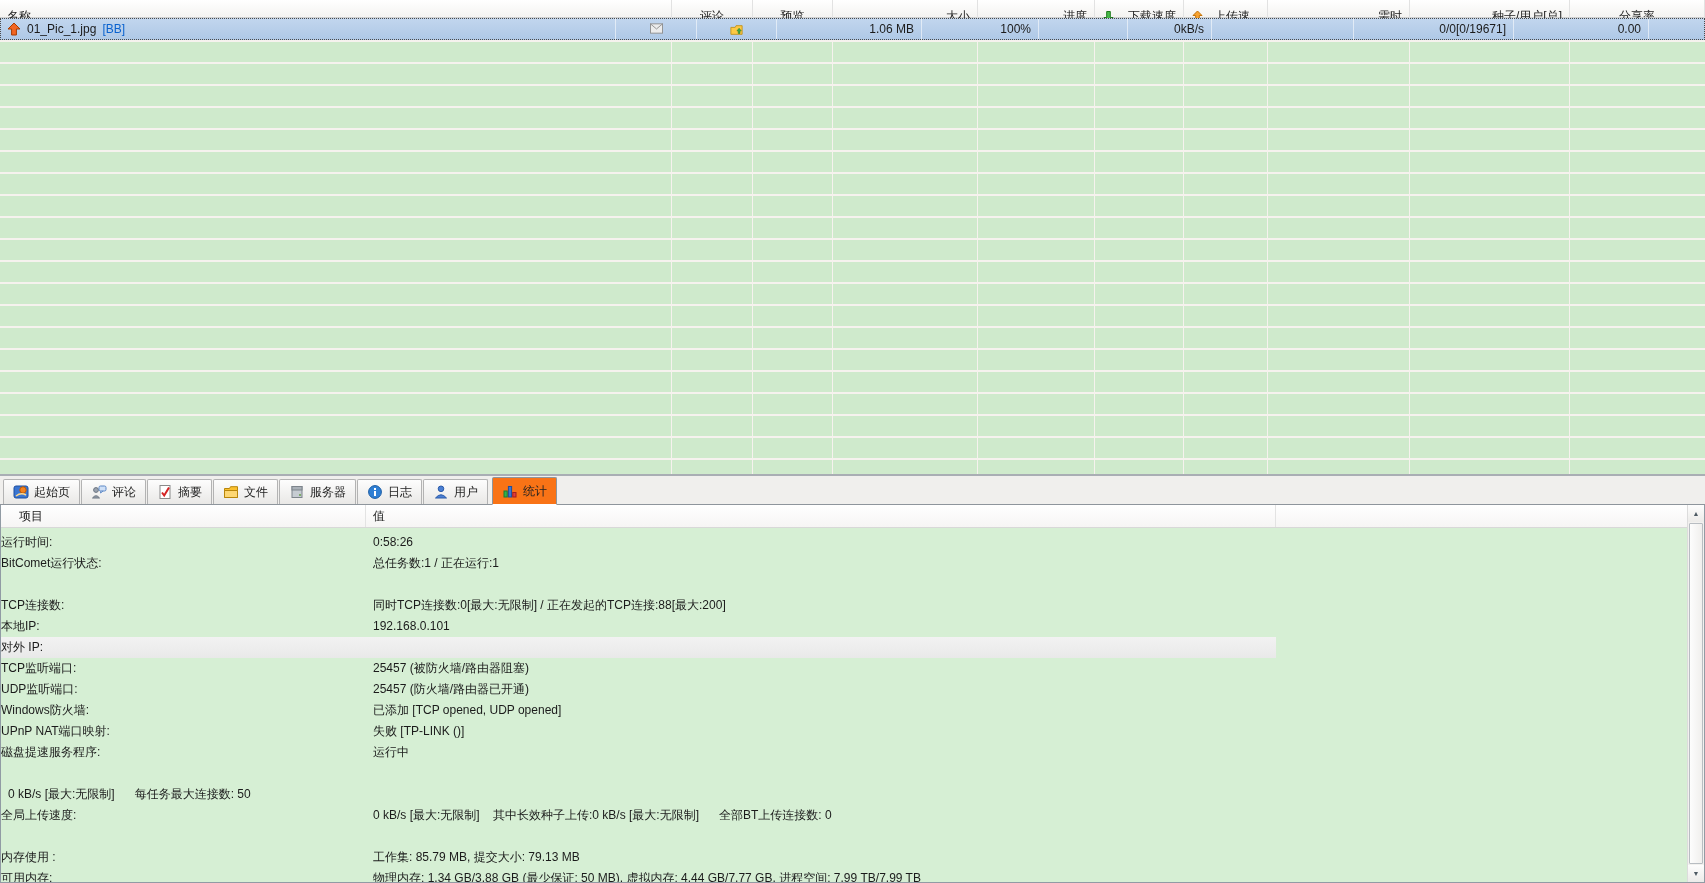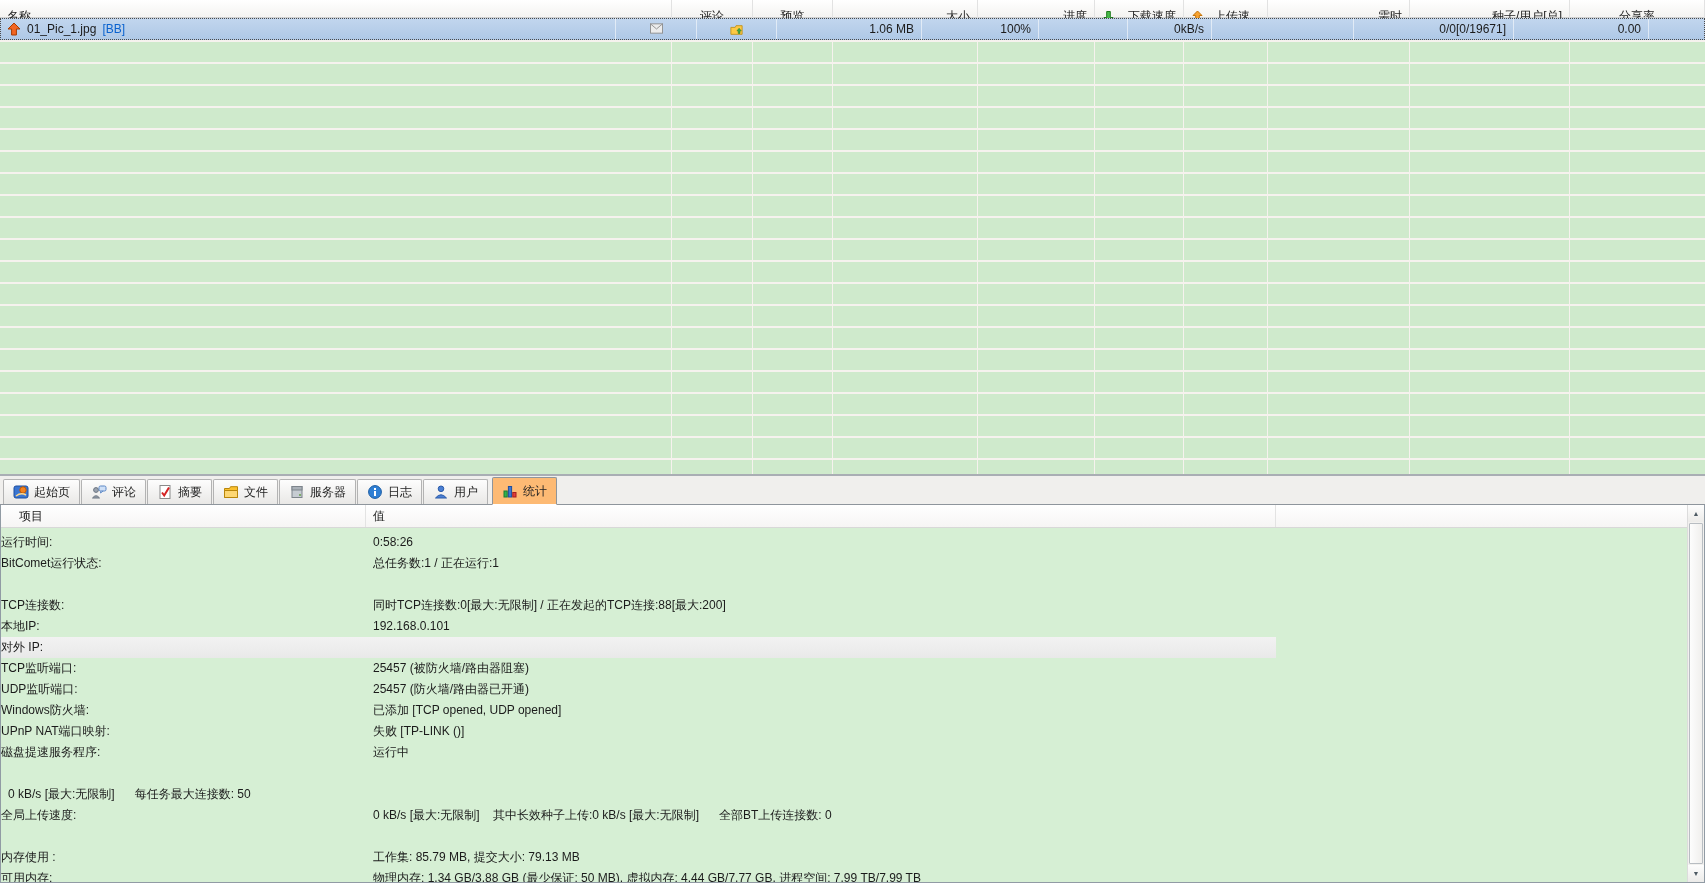--- a/index.html
+++ b/index.html
@@ -30,21 +30,21 @@
   #green-area{position:absolute;left:0;top:40px;width:1705px;height:434px;
        background:repeating-linear-gradient(to bottom,#f6f2ee 0 2px,#cfeacc 2px 22px);
        border-bottom:2px solid #a9aeb4;box-sizing:content-box;}
   .vline{position:absolute;top:0;bottom:0;width:1px;background:#f6f2ee;}
   
   #tabbar{position:absolute;left:0;top:476px;width:1705px;height:29px;background:#f0efed;
        border-bottom:1px solid #8e959c;box-sizing:border-box;display:flex;align-items:flex-end;padding-left:3px;}
   .tab{display:flex;align-items:center;gap:5px;height:25px;padding:0 9px;margin-right:1px;
        background:linear-gradient(#fdfdfd,#e9e8e6);border:1px solid #b3b3b3;border-bottom:none;
        border-radius:2px 2px 0 0;box-sizing:border-box;color:#222;cursor:default;}
-  .tab.selected{background:#fdba74;border:1px solid #8e959c;border-bottom:1px solid #fff;
+  .tab.selected{background:#f97316;border:1px solid #8e959c;border-bottom:1px solid #fff;
        height:28px;margin-bottom:-1px;margin-left:3px;}
   .tabicon{display:inline-flex;width:16px;height:16px;flex:0 0 auto;}
   
   #stats-panel{position:absolute;left:0;top:505px;width:1705px;height:378px;box-sizing:border-box;
        border-left:1px solid #919ba4;border-right:1px solid #919ba4;border-bottom:1px solid #919ba4;
        background:#d6efd4;}
   #stats-header{position:absolute;left:0;top:0;right:17px;height:23px;background:linear-gradient(#ffffff,#f6f5f4);
        border-bottom:1px solid #d8d8d8;display:flex;box-sizing:border-box;color:#222;}
   .shcell{display:flex;align-items:center;box-sizing:border-box;border-right:1px solid #e3e3e3;height:100%;}
   #stats-rows{position:absolute;left:0;top:23px;right:17px;bottom:0;overflow:hidden;padding-top:4px;}

